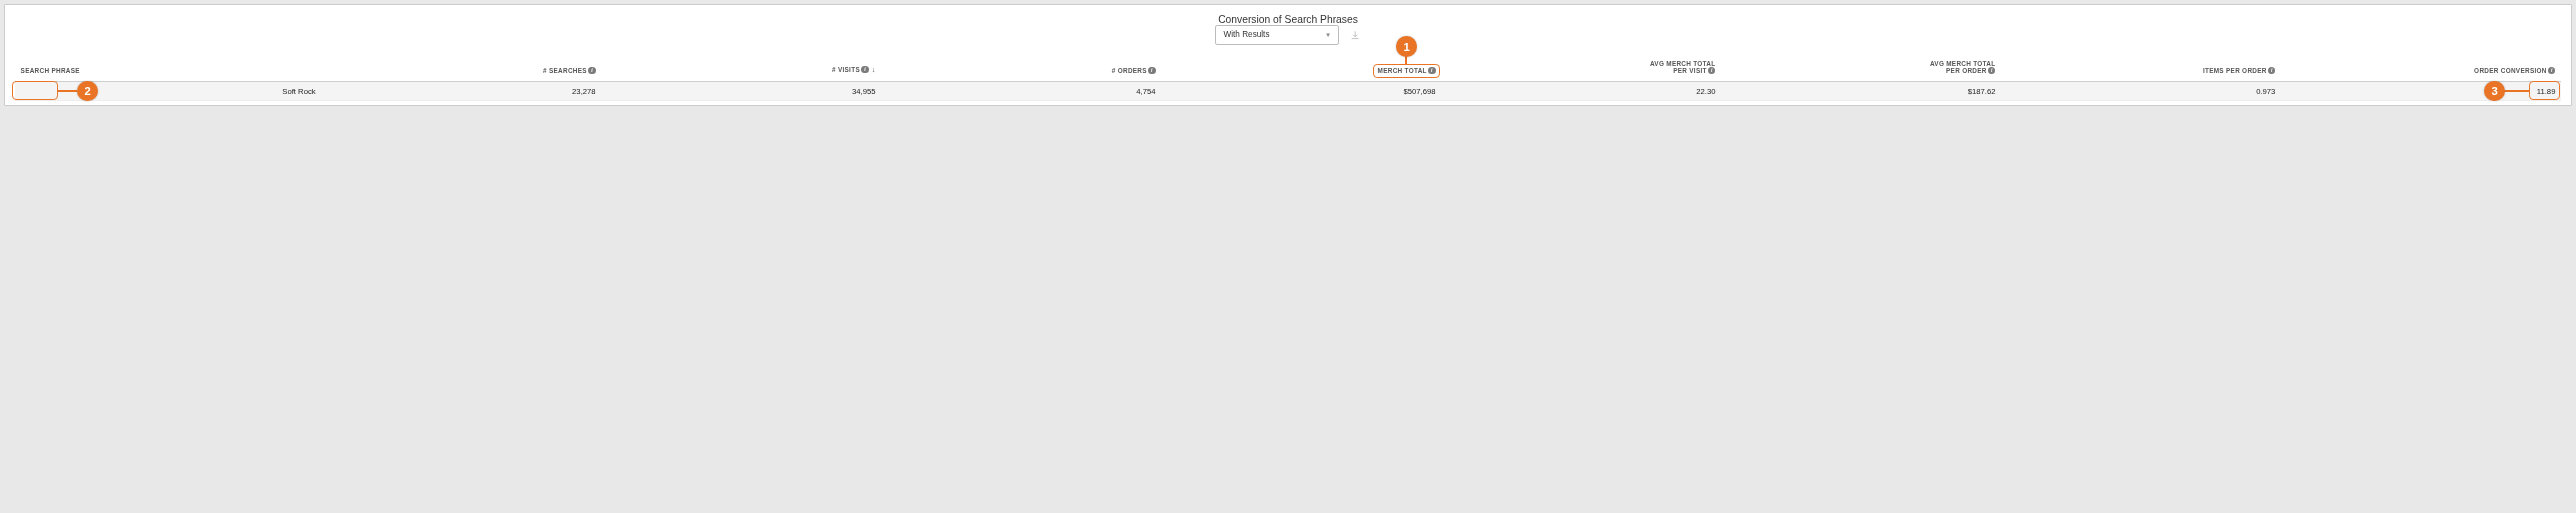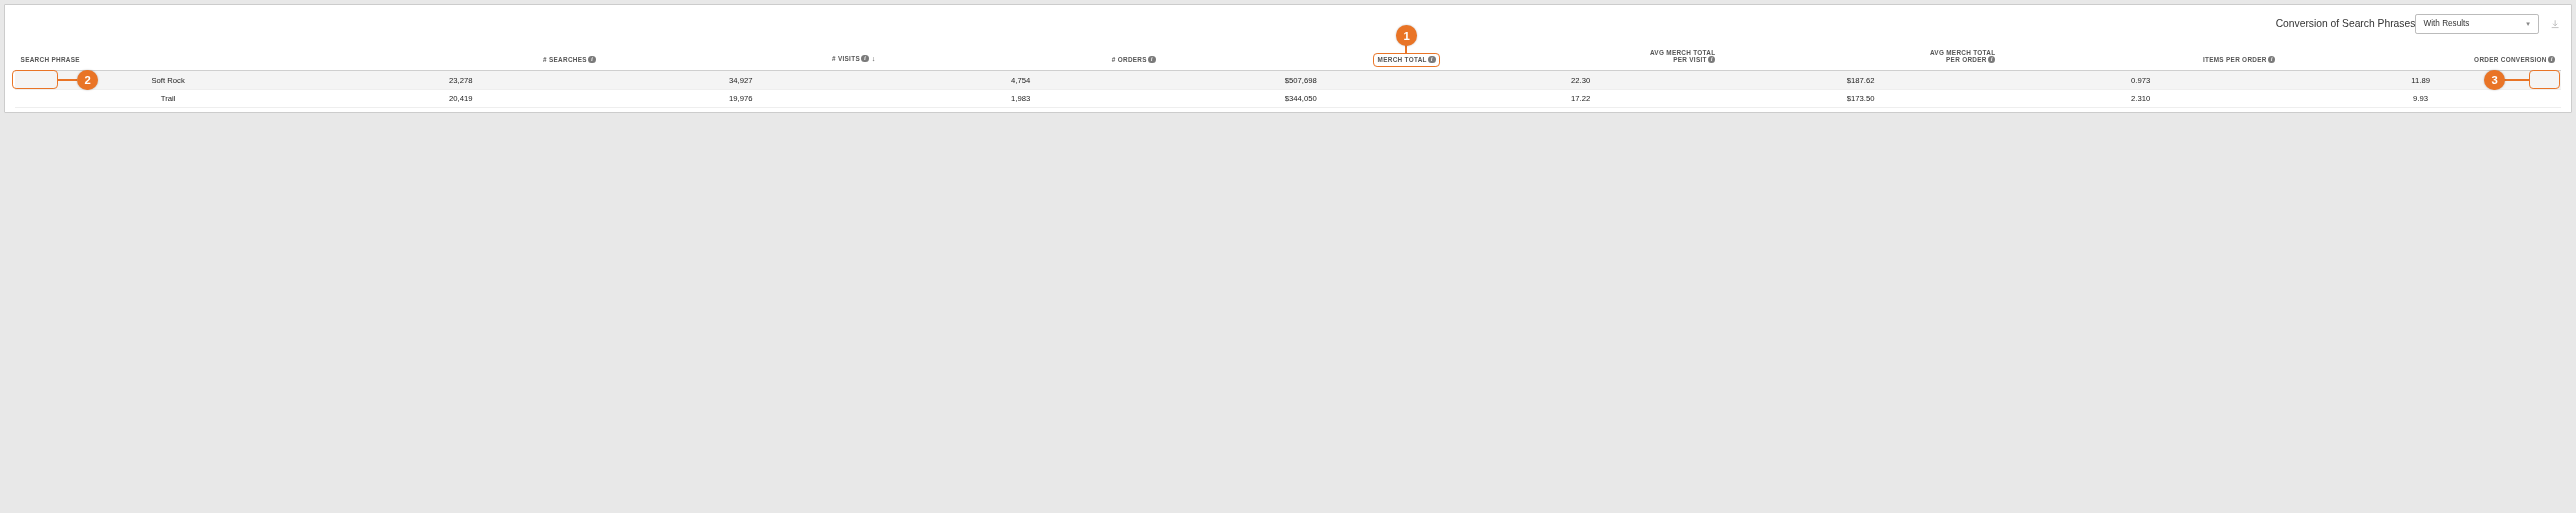--- a/index.html
+++ b/index.html
@@ -14,20 +14,21 @@
     border: 0.5px solid #ccc;
     border-radius: 1px;
     padding: 9.3px 10.3px 4.1px 10.3px;
     position: relative;
   }
   .panel-header {
     display: flex;
     align-items: center;
     justify-content: flex-end;
     margin-bottom: 10.3px;
+    flex-direction: column;
   }
   .panel-title {
     font-size: 10.3px;
     color: #333;
     font-weight: 400;
   }
   .right-controls {
     display: flex;
     align-items: center;
     gap: 11px;
@@ -95,24 +96,24 @@
   }
   .sort-arrow {
     color: #555;
     font-size: 7.2px;
     margin-left: 1.5px;
   }
   tbody td {
     padding: 4.1px 5.2px;
     font-size: 7.7px;
     color: #222;
-    text-align: center;
+    text-align: right;
     border-bottom: 0.5px solid #eee;
   }
-  tbody td:first-child { text-align: center; margin-left: 21px; }
+  tbody td:first-child { text-align: right; margin-left: 21px; }
   tbody tr:nth-child(odd) td { background: #f4f4f4; }
   tbody tr:nth-child(even) td { background: #fff; }
 
   
   .callout-badge {
     position: absolute;
     width: 20.6px;
     height: 20.6px;
     border-radius: 50%;
     background: #e97426;
@@ -221,39 +222,28 @@
                 <span>ORDER CONVERSION</span>
                 <span class="info-icon">i</span>
               </span>
           </th>
         </tr>
       </thead>
       <tbody id="tbody">
       <tr>
             <td id="cell-softrock">Soft Rock</td>
             <td>23,278</td>
-            <td>34,927</td>
+            <td>34,955</td>
             <td>4,754</td>
             <td>$507,698</td>
             <td>22.30</td>
             <td>$187.62</td>
             <td>0.973</td>
             <td id="cell-conv">11.89</td>
           </tr>
-          <tr>
-            <td>Trail</td>
-            <td>20,419</td>
-            <td>19,976</td>
-            <td>1,983</td>
-            <td>$344,050</td>
-            <td>17.22</td>
-            <td>$173.50</td>
-            <td>2.310</td>
-            <td>9.93</td>
-          </tr>
         </tbody>
     </table>
 
     <div class="highlight-box" id="hl-merch" style="left: 1358px; top: 9.3px; width: 67px; height: 13.4px;"></div>
     <div class="callout-connector" id="con-1" style="left: 1390px; top: 1px; width: 2.1px; height: 8.2px;"></div>
     <div class="callout-badge" id="badge-1" style="left: 1381px; top: -18.5px;">1</div>
 
     <div class="highlight-box" id="hl-soft" style="left: -3.1px; top: 26px; width: 46px; height: 19px;"></div>
     <div class="callout-connector" id="con-2" style="left: 43px; top: 35px; height: 2.1px; width: 18.5px;"></div>
     <div class="callout-badge" id="badge-2" style="left: 62px; top: 26px;">2</div>

